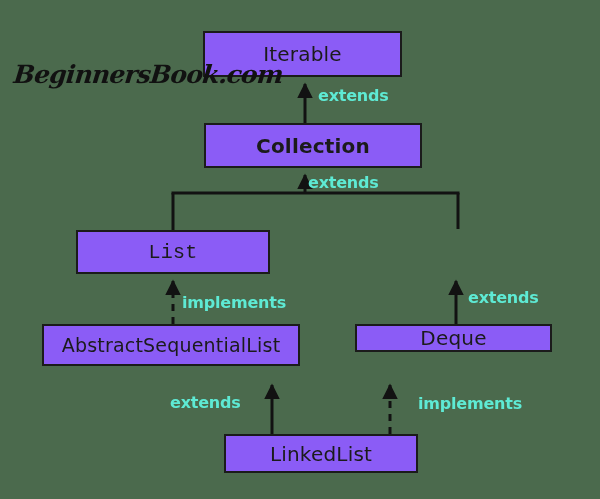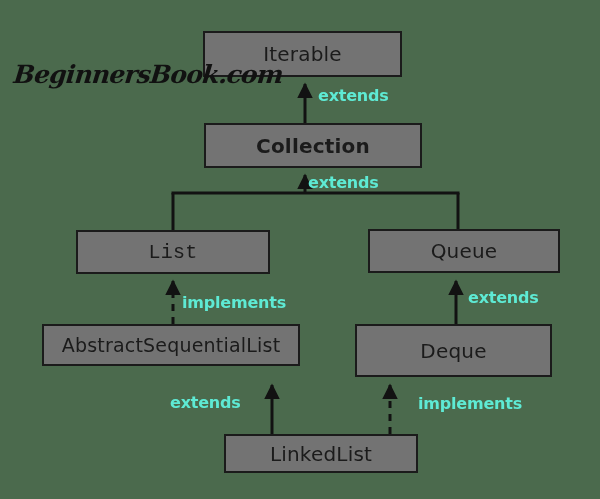--- a/index.html
+++ b/index.html
@@ -22,21 +22,21 @@
   #edge-layer {
     position: absolute;
     left: 0;
     top: 0;
     width: 600px;
     height: 499px;
   }
   .node {
     position: absolute;
     box-sizing: border-box;
-    background: #737373;
+    background: #8b5cf6;
     border: 2px solid #1b1b1b;
     display: flex;
     align-items: center;
     justify-content: center;
     color: #1b1b1b;
     font-size: 20px;
     letter-spacing: 0.2px;
     white-space: nowrap;
     z-index: 2;
   }
@@ -65,21 +65,21 @@
     transform: skewX(-6deg);
     z-index: 4;
     white-space: nowrap;
   }
   
   #node-iterable               { left: 203px; top: 31px;  width: 199px; height: 46px; }
   #node-collection             { left: 204px; top: 123px; width: 218px; height: 45px; font-weight: bold; }
   #node-list                   { left: 76px;  top: 230px; width: 194px; height: 44px; font-family: Liberation Mono, monospace; }
   #node-queue                  { left: 368px; top: 229px; width: 192px; height: 44px; }
   #node-abstractsequentiallist { left: 42px;  top: 324px; width: 258px; height: 42px; font-size: 19px; }
-  #node-deque                  { left: 355px; top: 324px; width: 197px; height: 53px; }
+  #node-deque                  { left: 355px; top: 324px; width: 197px; height: 28px; }
   #node-linkedlist             { left: 224px; top: 434px; width: 194px; height: 39px; }
   
   #label-collection-iterable      { left: 318px; top: 86px; }
   #label-fork-collection          { left: 308px; top: 173px; }
   #label-abstractlist-list        { left: 182px; top: 293px; }
   #label-deque-queue              { left: 468px; top: 288px; }
   #label-linkedlist-abstractlist  { left: 170px; top: 393px; }
   #label-linkedlist-deque         { left: 418px; top: 394px; }
 </style>
 </head>
@@ -131,23 +131,20 @@
   </div>
 
   <div class="node" id="node-collection">
     <span class="node-label">Collection</span>
   </div>
 
   <div class="node" id="node-list">
     <span class="node-label">List</span>
   </div>
 
-  <div class="node" id="node-queue">
-    <span class="node-label">Queue</span>
-  </div>
 
   <div class="node" id="node-abstractsequentiallist">
     <span class="node-label">AbstractSequentialList</span>
   </div>
 
   <div class="node" id="node-deque">
     <span class="node-label">Deque</span>
   </div>
 
   <div class="node" id="node-linkedlist">

